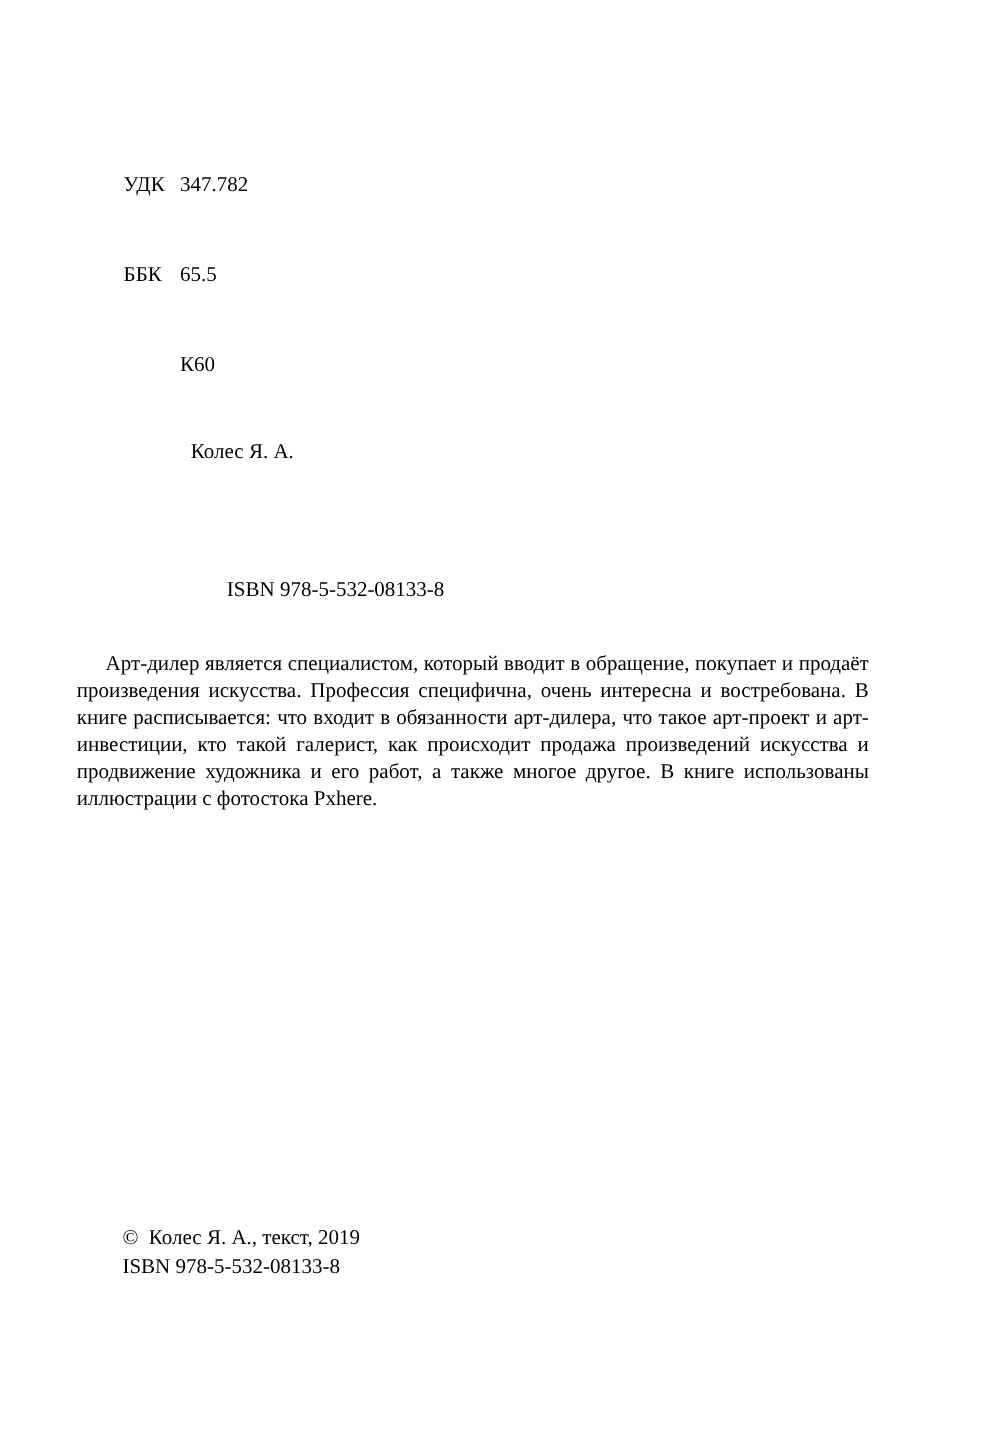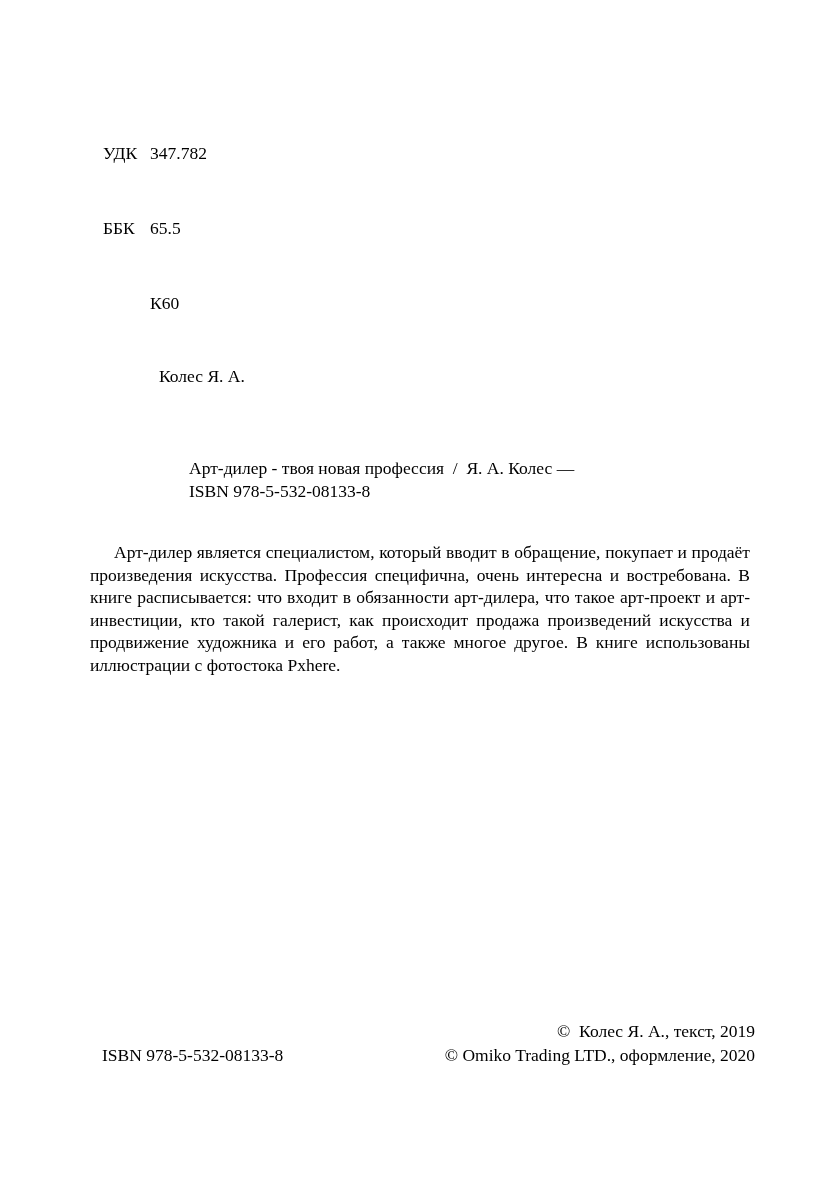--- a/index.html
+++ b/index.html
@@ -50,35 +50,34 @@
   .isbn-top {
     position: absolute;
     top: 481px;
     left: 189px;
     white-space: pre;
   }
   
   .annotation {
     position: absolute;
     top: 541px;
-    left: 90px;
+    left: 64px;
     width: 660px;
     line-height: 22.5px;
     text-align: justify;
     text-indent: 24px;
     hyphens: none;
   }
   
   .copyright-line1 {
     position: absolute;
     top: 1020px;
     left: 102px;
-    right: 85px;
+    right: 96px;
     line-height: 23px;
-    text-align: right;
     white-space: pre;
   }
   .bottom-row {
     position: absolute;
     top: 1044px;
     left: 102px;
     right: 85px;
     line-height: 23px;
     display: flex;
     justify-content: space-between;
@@ -93,27 +92,25 @@
 
   <div class="class-block">
     <span class="class-row"><span class="class-label">УДК</span><span>347.782</span></span>
     <span class="class-row"><span class="class-label">ББК</span><span>65.5</span></span>
     <span class="class-row"><span class="class-label"></span><span>К60</span></span>
   </div>
 
   <div class="author-heading">Колес Я. А.</div>
 
   <div class="bib-block">
-    <div>Арт-дилер - твоя новая профессия  /  Я. А. Колес —</div>
   </div>
 
   <div class="isbn-top">ISBN 978-5-532-08133-8</div>
 
   <div class="annotation">Арт-дилер является специалистом, который вводит в обращение, покупает и продаёт произведения искусства. Профессия специфична, очень интересна и востребована. В книге расписывается: что входит в обязанности арт-дилера, что такое арт-проект и арт-инвестиции, кто такой галерист, как происходит продажа произведений искусства и продвижение художника и его работ, а также многое другое. В книге использованы иллюстрации с фотостока Pxhere.</div>
 
   <div class="copyright-line1">©  Колес Я. А., текст, 2019</div>
 
   <div class="bottom-row">
     <span>ISBN 978-5-532-08133-8</span>
-    <span>© Omiko Trading LTD., оформление, 2020</span>
   </div>
 
 </div>
 
 </body></html>

